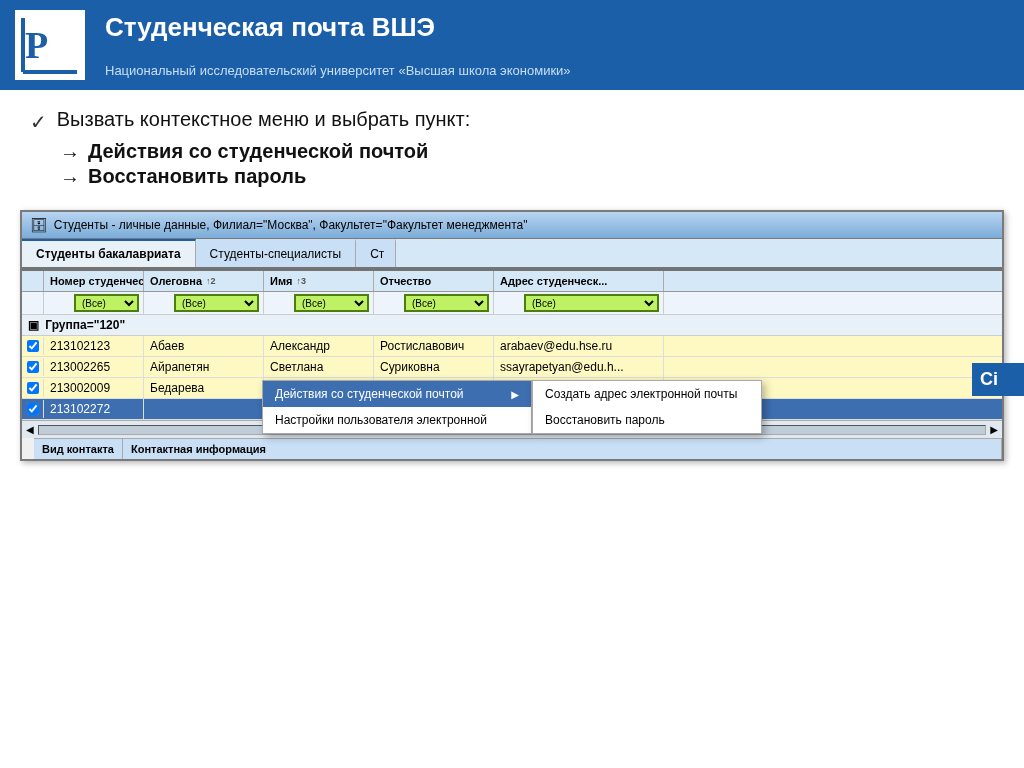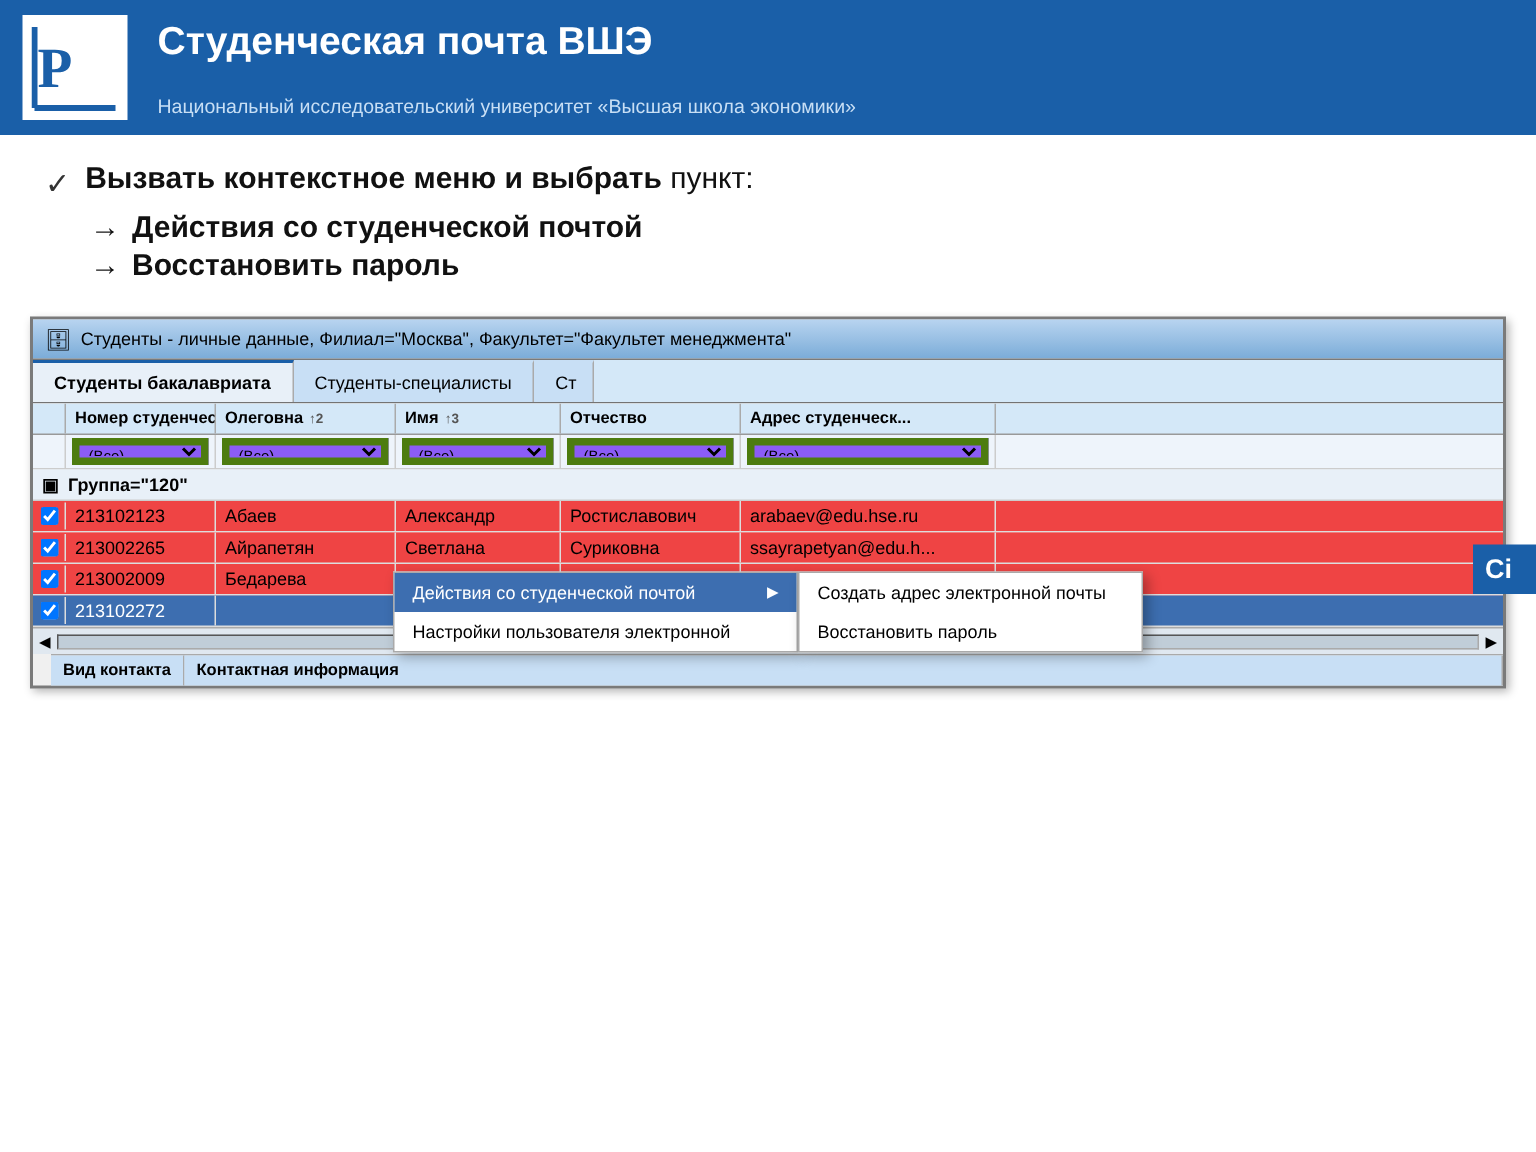--- a/index.html
+++ b/index.html
@@ -62,21 +62,21 @@
       font-size: 20px;
       margin-right: 10px;
       margin-top: 2px;
     }
     .instruction-main {
       font-size: 20px;
       font-weight: normal;
       color: #111;
     }
     .instruction-main strong {
-      font-weight: bold;
+      font-weight: normal;
     }
     .instruction-sub {
       margin-left: 30px;
       margin-top: 4px;
     }
     .instruction-sub-item {
       display: flex;
       align-items: center;
       font-size: 20px;
       font-weight: bold;
@@ -107,21 +107,21 @@
       border-bottom: 1px solid #7a7a7a;
     }
     .db-titlebar-icon {
       font-size: 14px;
     }
 
     
     .tabs-row {
       display: flex;
       background: #d4e8f8;
-      border-bottom: 1px solid #737373;
+      border-bottom: 4px solid #737373;
     }
     .tab {
       padding: 6px 14px;
       font-size: 12px;
       border-right: 1px solid #aaa;
       cursor: pointer;
       background: #c8dff5;
       border-top: 2px solid transparent;
     }
     .tab.active {
@@ -177,24 +177,25 @@
       padding: 2px 4px;
       border-right: 1px solid #ccc;
       display: flex;
       align-items: center;
       gap: 2px;
       font-size: 11px;
     }
     .filter-select {
       width: 100%;
       font-size: 10px;
-      border: 5px solid #4d7c0f;
-      background: #8b5cf6;
+      border: 2px solid #4d7c0f;
+      background: #bef264;
       padding: 1px 2px;
       height: 18px;
+      margin-left: 26px;
     }
 
     
     .group-row {
       display: flex;
       align-items: center;
       background: #e8f0f8;
       padding: 3px 6px;
       font-size: 12px;
       font-weight: bold;
@@ -202,21 +203,21 @@
     }
     .group-icon {
       margin-right: 6px;
     }
 
     
     .data-row {
       display: flex;
       align-items: center;
       border-bottom: 1px solid #ddd;
-      background: #ef4444;
+      background: #fef9c3;
       font-size: 12px;
     }
     .data-row.selected {
       background: #3d6eb0;
       color: #fff;
     }
     .data-cell {
       padding: 3px 6px;
       border-right: 1px solid #ddd;
       overflow: hidden;
@@ -326,21 +327,21 @@
     
     .ci-badge {
       position: absolute;
       right: 0;
       top: 363px;
       background: #1a5fa8;
       color: #fff;
       font-size: 18px;
       font-weight: bold;
       padding: 6px 8px;
-      width: 42px;
+      width: 52px;
     }
   </style>
 </head>
 <body>
 
 <div class="header">
   <div class="header-logo">
     <svg viewBox="0 0 58 58" xmlns="http://www.w3.org/2000/svg">
       <rect width="58" height="58" fill="white"></rect>
 

